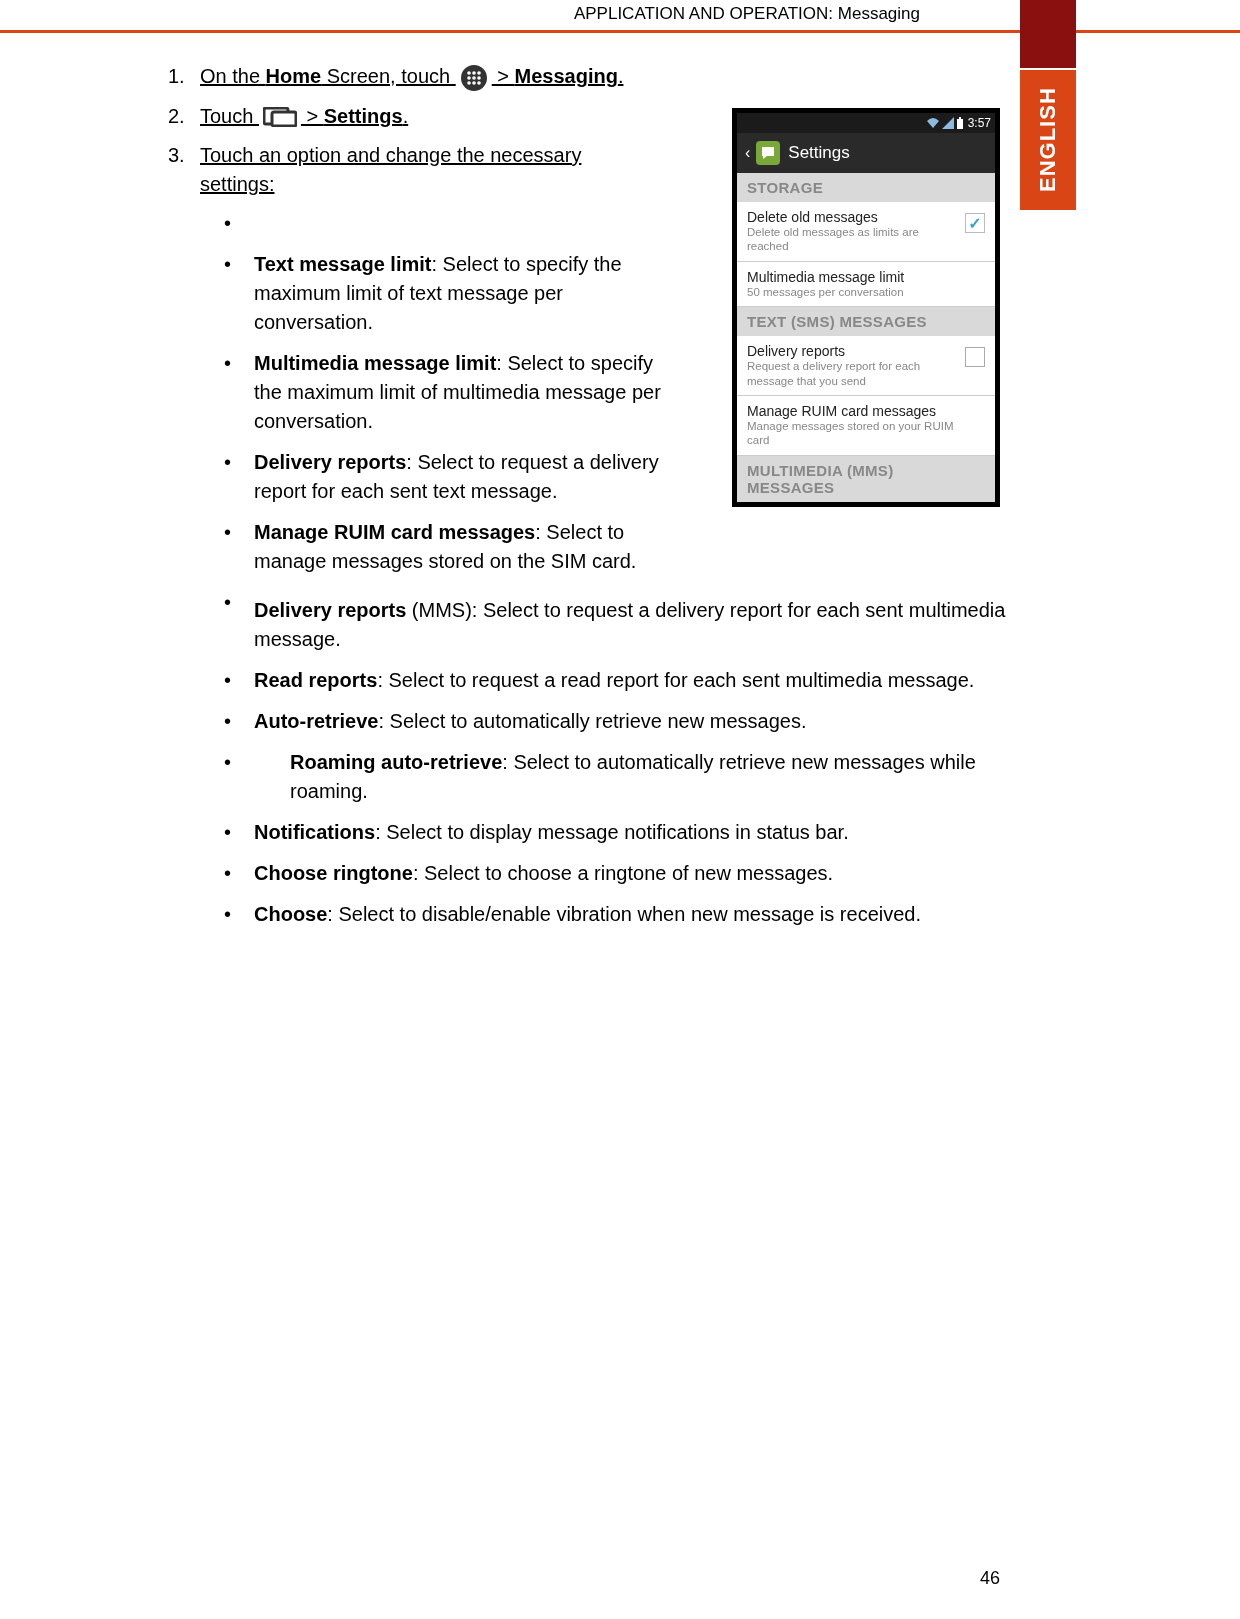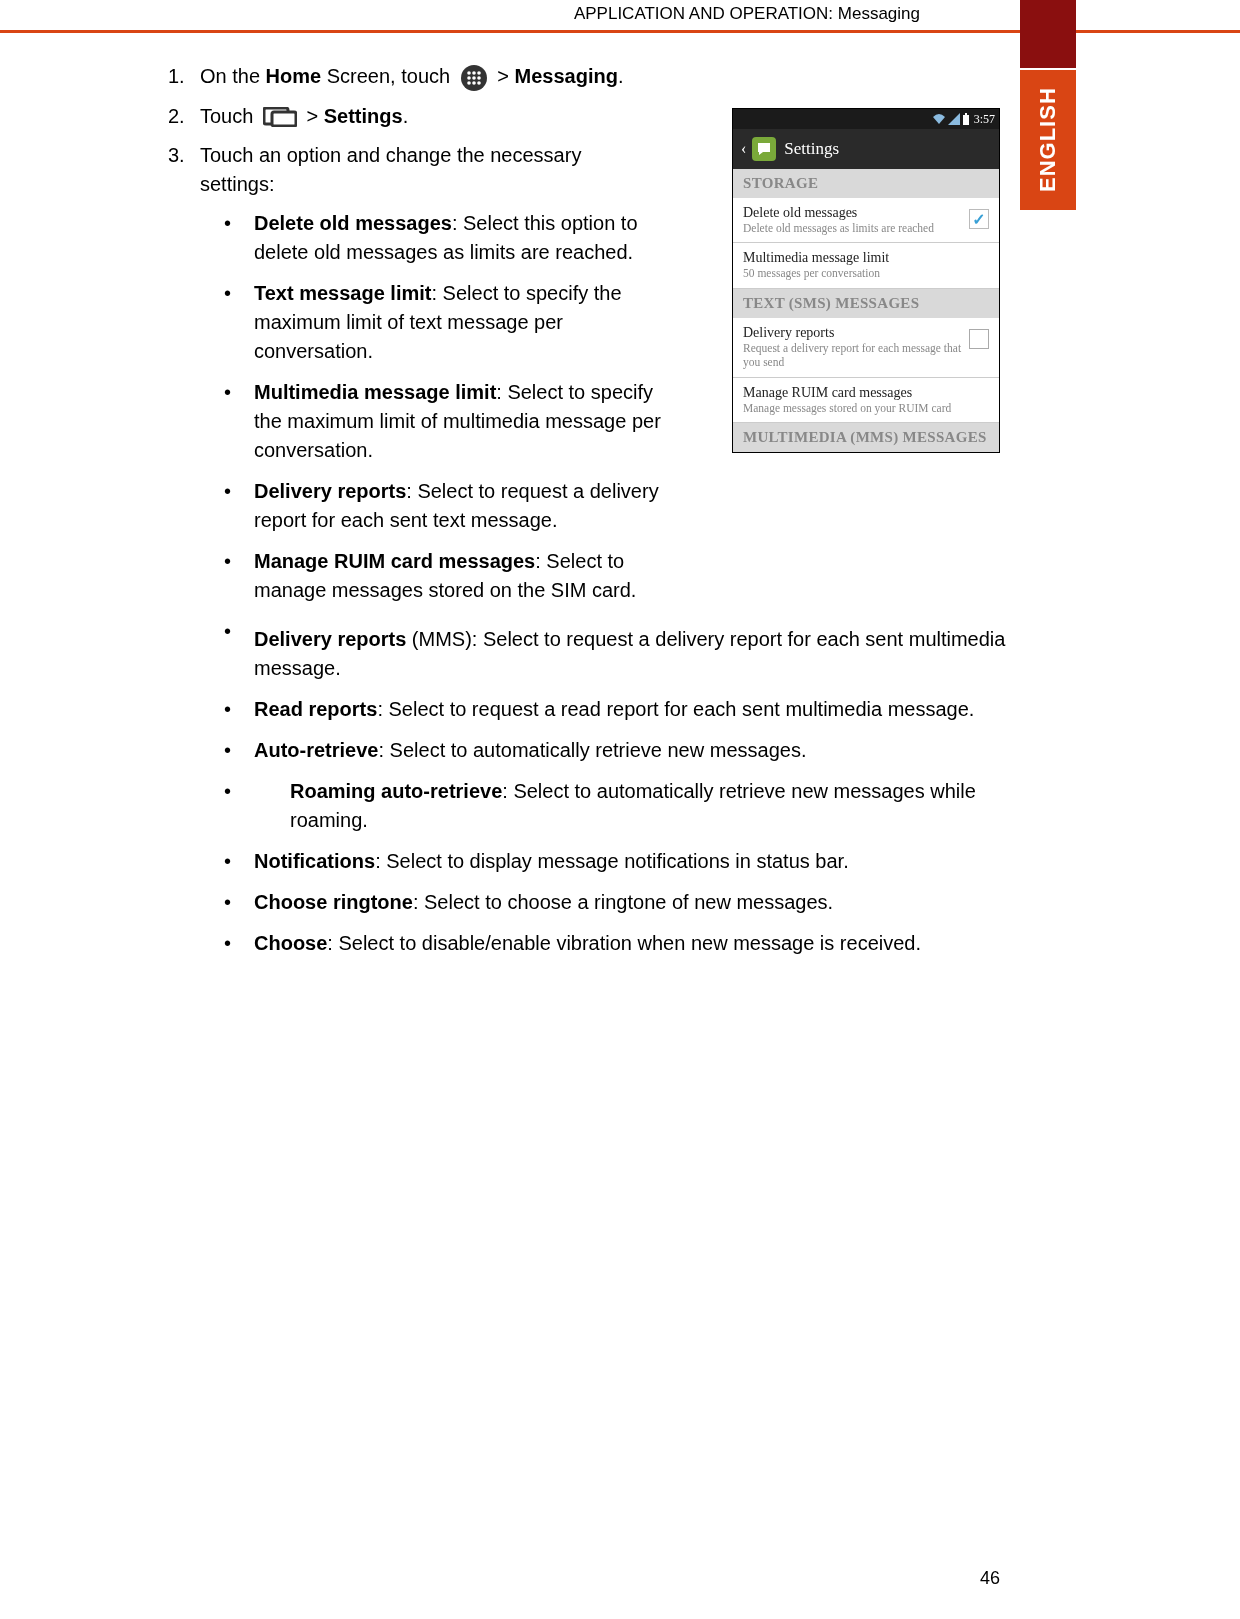--- a/index.html
+++ b/index.html
@@ -65,21 +65,21 @@
     .steps {
       padding-left: 32px;
     }
     .step {
       font-size: 20px;
       line-height: 1.45;
       margin-bottom: 10px;
       display: flex;
     }
     .step-num { width: 32px; flex-shrink: 0; }
-    .step-body { flex: 1; }
+    .step-body { flex: 1; text-decoration: underline; }
     .sub-bullets {
       padding-left: 50px;
       margin-top: 10px;
     }
     .bullet {
       display: flex;
       font-size: 20px;
       line-height: 1.45;
       margin-bottom: 12px;
     }
@@ -100,22 +100,22 @@
     .apps-icon-svg { width: 28px; height: 28px; }
     .menu-icon-svg { width: 34px; height: 20px; }
 
     
     .phone {
       position: absolute;
       top: 108px;
       right: 240px;
       width: 268px;
       background: #e8e8e8;
-      border: 1px solid #000000;
-      font-family: Liberation Serif, serif;
+      border: 5px solid #000000;
+      font-family: Liberation Sans, sans-serif;
       font-size: 13px;
       color: #444;
     }
     .phone-status {
       background: #1b1b1b;
       color: #fff;
       height: 20px;
       display: flex;
       align-items: center;
       justify-content: flex-end;
@@ -217,21 +217,20 @@
     </div>
 
     <div class="step text-wrap-narrow">
       <div class="step-num">3.</div>
       <div class="step-body">Touch an option and change the necessary settings:</div>
     </div>
 
     <div class="sub-bullets">
       <div class="bullet text-wrap-narrow">
         <div class="bullet-dot">•</div>
-        <div class="bullet-body"><span class="bold">Delete old messages</span><span>: Select this option to delete old messages as limits are reached.</span></div>
       </div>
       <div class="bullet text-wrap-narrow">
         <div class="bullet-dot">•</div>
         <div class="bullet-body"><span class="bold">Text message limit</span><span>: Select to specify the maximum limit of text message per conversation.</span></div>
       </div>
       <div class="bullet text-wrap-narrow">
         <div class="bullet-dot">•</div>
         <div class="bullet-body"><span class="bold">Multimedia message limit</span><span>: Select to specify the maximum limit of multimedia message per conversation.</span></div>
       </div>
       <div class="bullet text-wrap-narrow">

